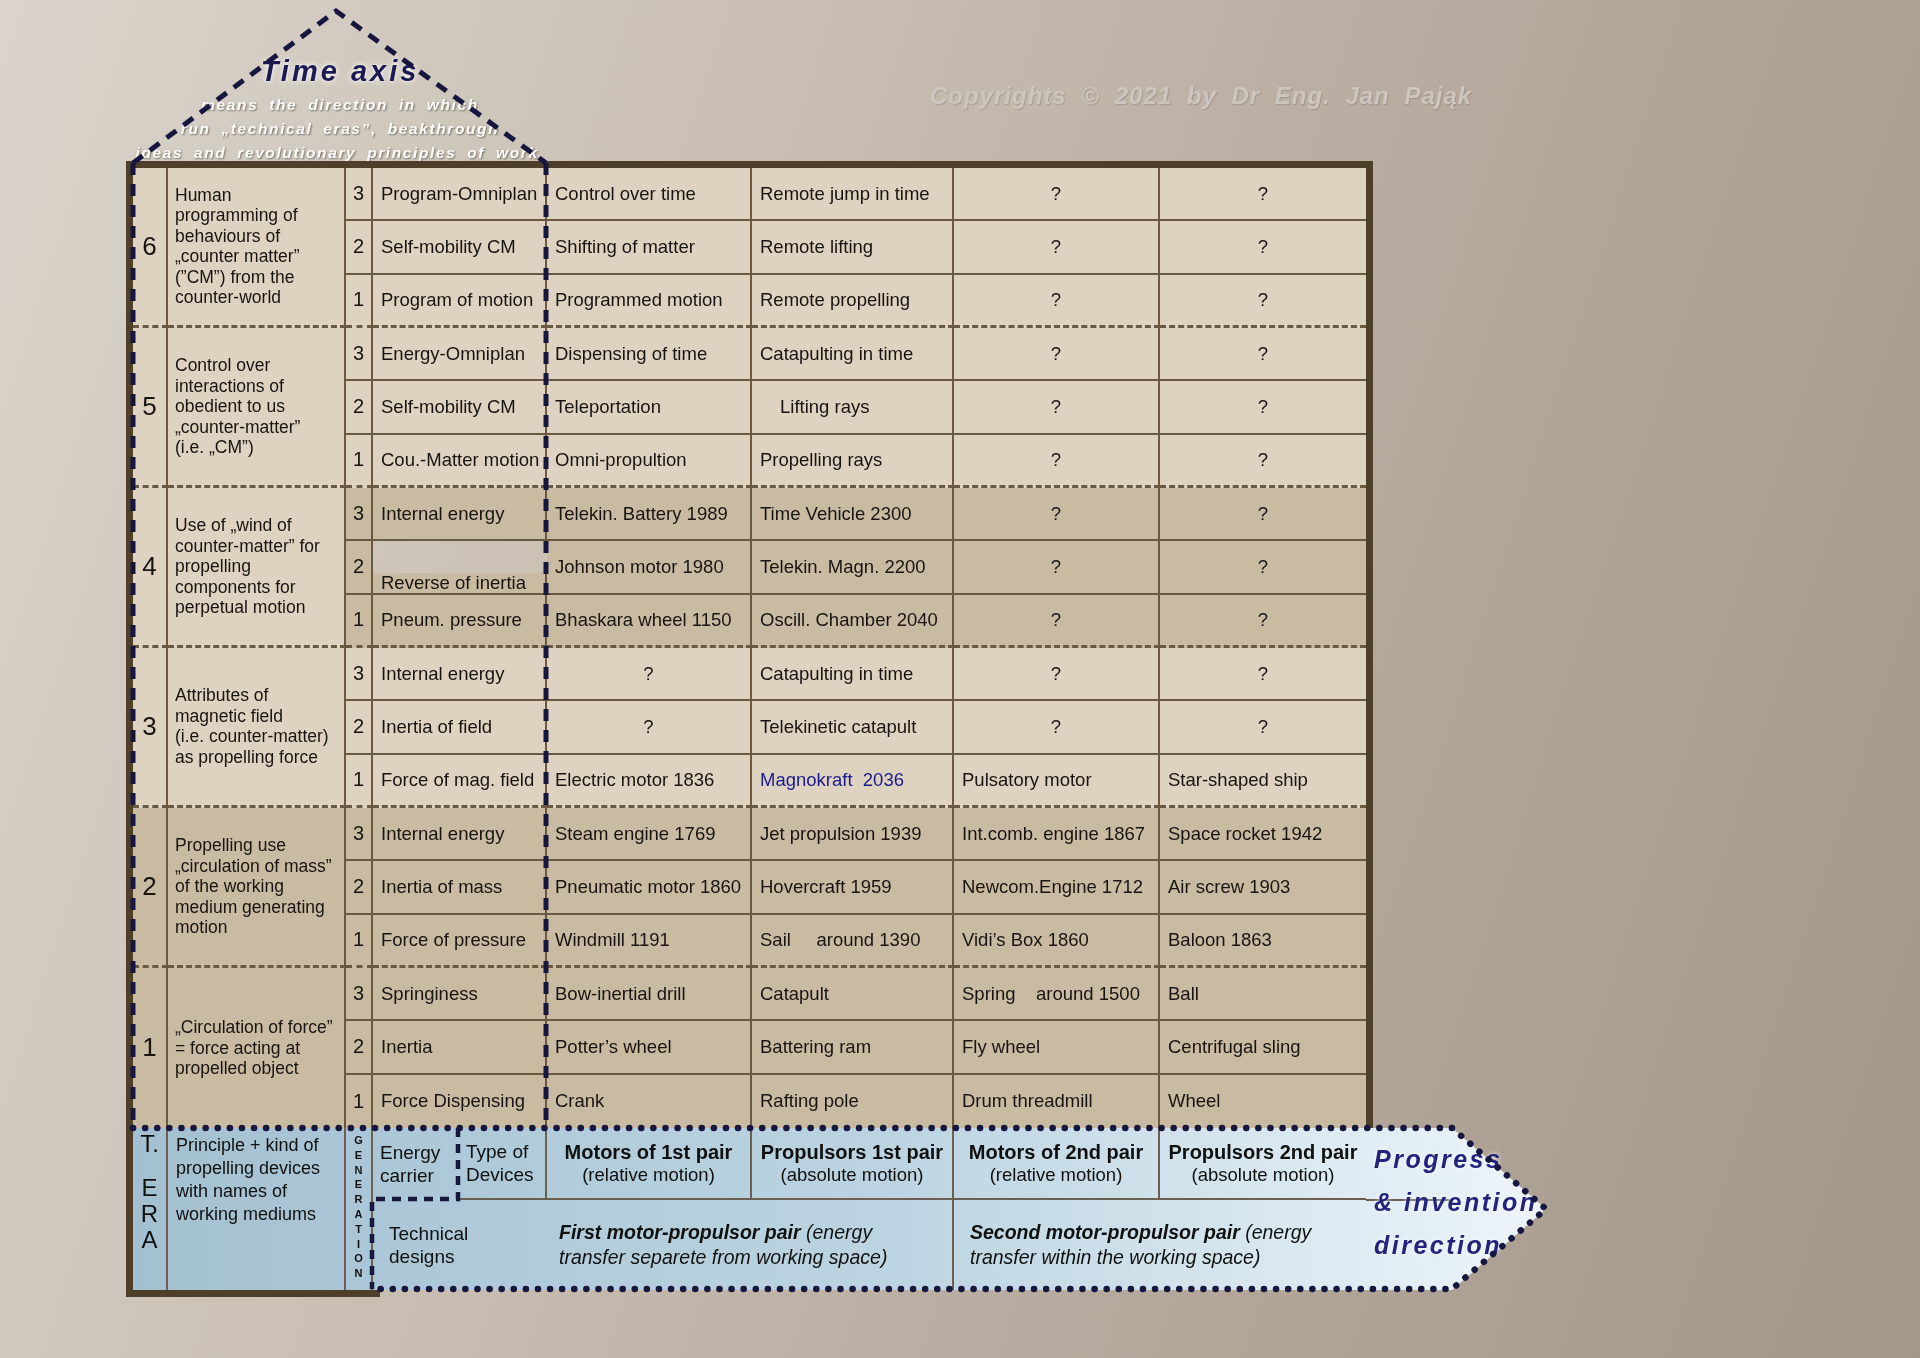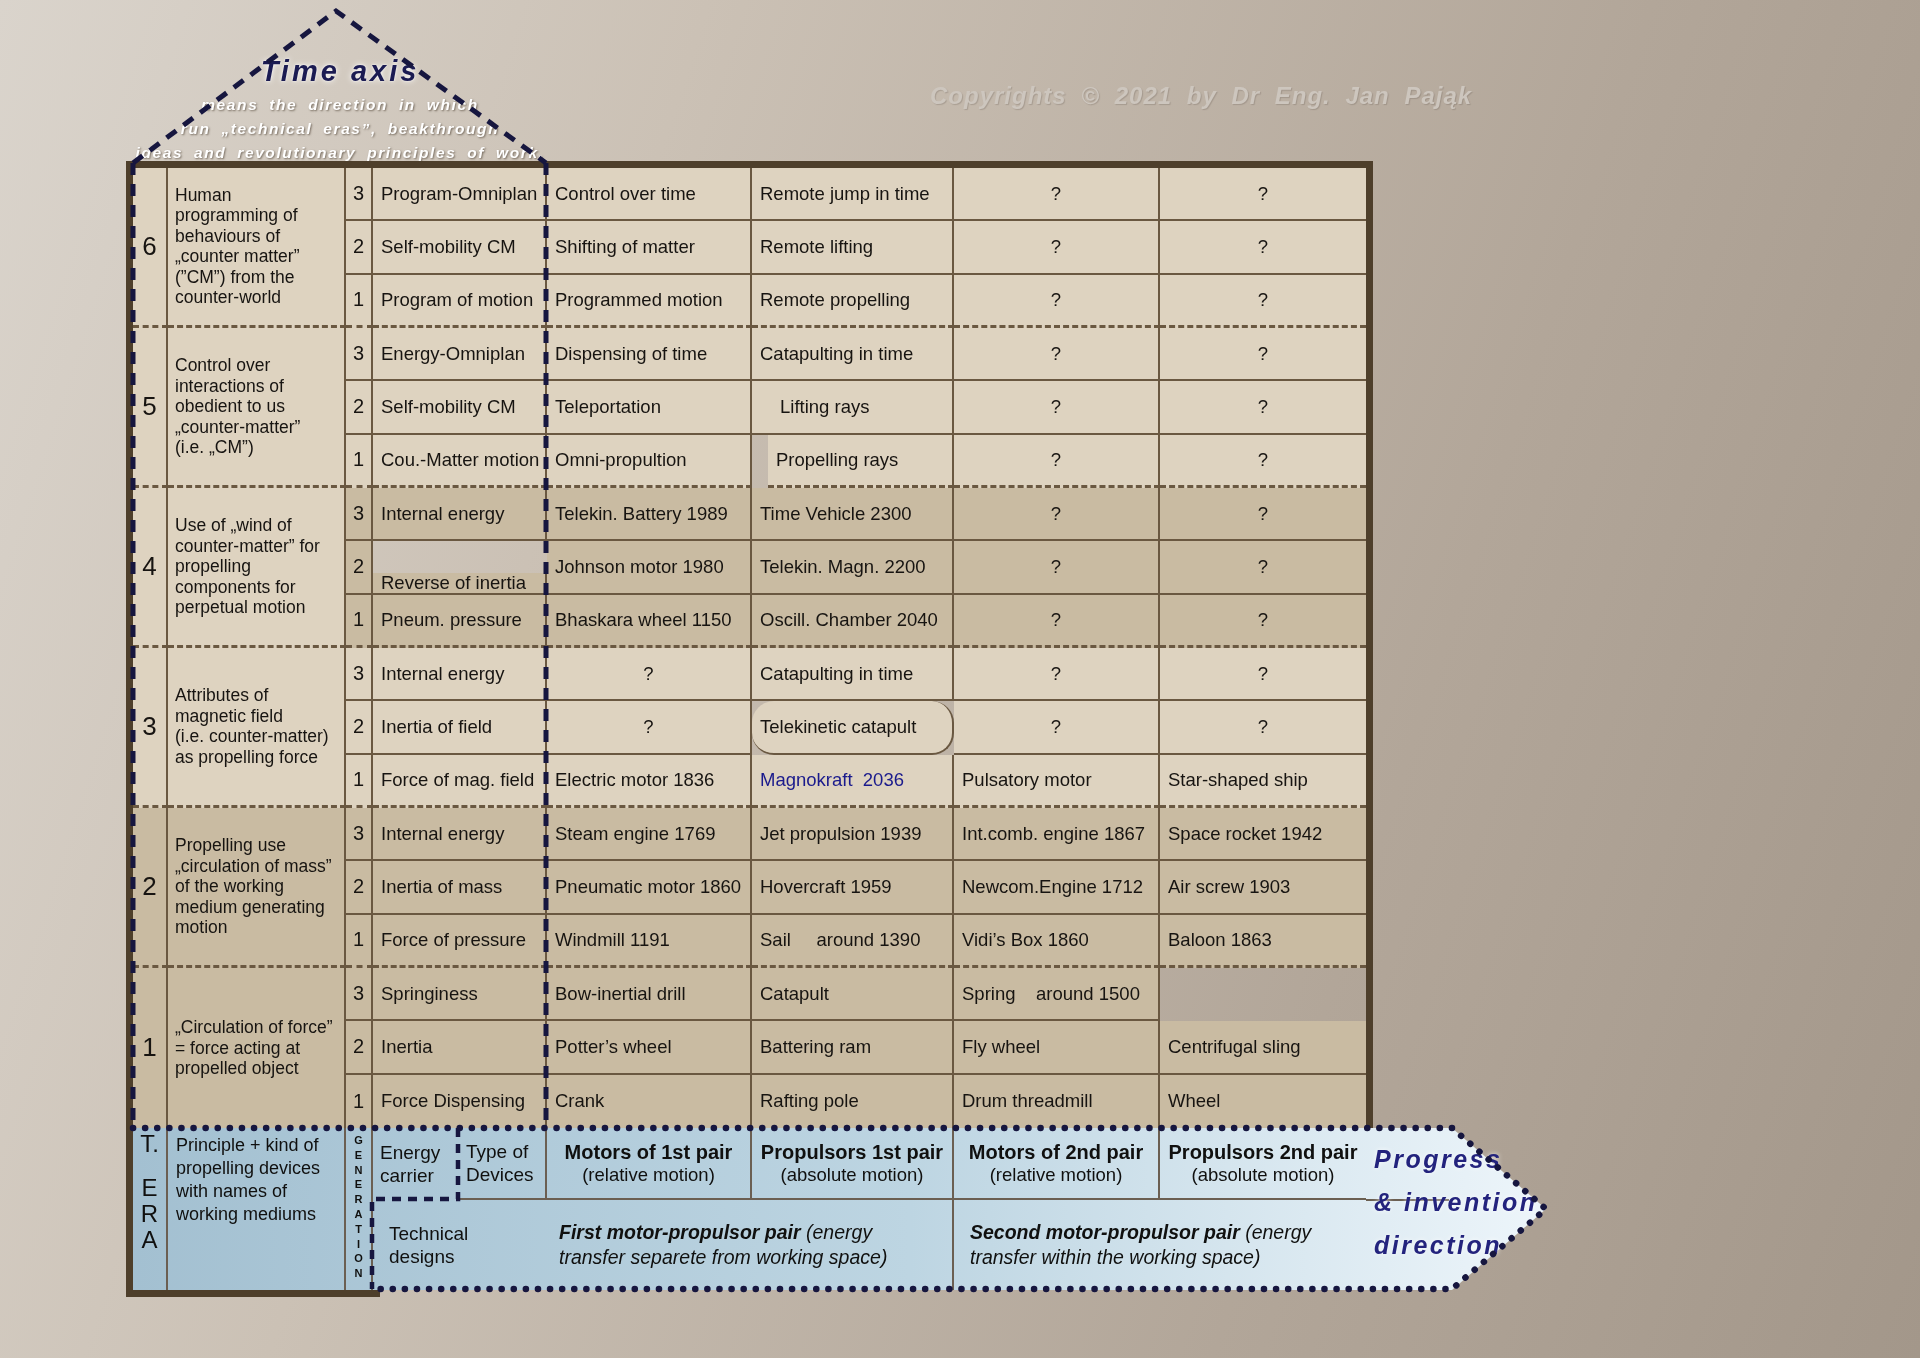--- a/index.html
+++ b/index.html
@@ -154,21 +154,21 @@
     <div class="cell dcell bg-light rb qc" style="grid-area: 4 / 8;">?</div>
     <div class="cell gencell vr bg-light rb" style="grid-area: 5 / 3;">2</div>
     <div class="cell dcell bg-light rb vr" style="grid-area: 5 / 4;">Self-mobility CM</div>
     <div class="cell dcell bg-light rb vr" style="grid-area: 5 / 5;">Teleportation</div>
     <div class="cell dcell bg-light rb vr" style="grid-area: 5 / 6; padding-left: 28px;">Lifting rays</div>
     <div class="cell dcell bg-light rb vr qc" style="grid-area: 5 / 7;">?</div>
     <div class="cell dcell bg-light rb qc" style="grid-area: 5 / 8;">?</div>
     <div class="cell gencell vr bg-light eb" style="grid-area: 6 / 3;">1</div>
     <div class="cell dcell bg-light eb vr" style="grid-area: 6 / 4;">Cou.-Matter motion</div>
     <div class="cell dcell bg-light eb vr" style="grid-area: 6 / 5;">Omni-propultion</div>
-    <div class="cell dcell bg-light eb vr" style="grid-area: 6 / 6; margin-left: 16px;">Propelling rays</div>
+    <div class="cell dcell bg-light eb vr" style="grid-area: 6 / 6;">Propelling rays</div>
     <div class="cell dcell bg-light eb vr qc" style="grid-area: 6 / 7;">?</div>
     <div class="cell dcell bg-light eb qc" style="grid-area: 6 / 8;">?</div>
     <div class="cell numcell vr bg-light eb" style="grid-area: 7 / 1 / span 3;">4</div>
     <div class="cell desccell vr bg-light eb" style="grid-area: 7 / 2 / span 3;">Use of „wind of
 counter-matter” for
 propelling
 components for
 perpetual motion</div>
     <div class="cell gencell vr bg-dark rb" style="grid-area: 7 / 3;">3</div>
     <div class="cell dcell bg-dark rb vr" style="grid-area: 7 / 4;">Internal energy</div>
@@ -195,21 +195,21 @@
 as propelling force</div>
     <div class="cell gencell vr bg-light rb" style="grid-area: 10 / 3;">3</div>
     <div class="cell dcell bg-light rb vr" style="grid-area: 10 / 4;">Internal energy</div>
     <div class="cell dcell bg-light rb vr qc" style="grid-area: 10 / 5;">?</div>
     <div class="cell dcell bg-light rb vr" style="grid-area: 10 / 6;">Catapulting in time</div>
     <div class="cell dcell bg-light rb vr qc" style="grid-area: 10 / 7;">?</div>
     <div class="cell dcell bg-light rb qc" style="grid-area: 10 / 8;">?</div>
     <div class="cell gencell vr bg-light rb" style="grid-area: 11 / 3;">2</div>
     <div class="cell dcell bg-light rb vr" style="grid-area: 11 / 4;">Inertia of field</div>
     <div class="cell dcell bg-light rb vr qc" style="grid-area: 11 / 5;">?</div>
-    <div class="cell dcell bg-light rb vr" style="grid-area: 11 / 6; border-radius: 22px;">Telekinetic catapult</div>
+    <div class="cell dcell bg-light rb vr" style="grid-area: 11 / 6;">Telekinetic catapult</div>
     <div class="cell dcell bg-light rb vr qc" style="grid-area: 11 / 7;">?</div>
     <div class="cell dcell bg-light rb qc" style="grid-area: 11 / 8;">?</div>
     <div class="cell gencell vr bg-light eb" style="grid-area: 12 / 3;">1</div>
     <div class="cell dcell bg-light eb vr" style="grid-area: 12 / 4;">Force of mag. field</div>
     <div class="cell dcell bg-light eb vr" style="grid-area: 12 / 5;">Electric motor 1836</div>
     <div class="cell dcell bg-light eb vr hl" style="grid-area: 12 / 6;">Magnokraft  2036</div>
     <div class="cell dcell bg-light eb vr" style="grid-area: 12 / 7;">Pulsatory motor</div>
     <div class="cell dcell bg-light eb" style="grid-area: 12 / 8;">Star-shaped ship</div>
     <div class="cell numcell vr bg-dark eb" style="grid-area: 13 / 1 / span 3;">2</div>
     <div class="cell desccell vr bg-dark eb" style="grid-area: 13 / 2 / span 3;">Propelling use
@@ -237,20 +237,21 @@
     <div class="cell dcell bg-dark eb" style="grid-area: 15 / 8;">Baloon 1863</div>
     <div class="cell numcell vr bg-dark" style="grid-area: 16 / 1 / span 3;">1</div>
     <div class="cell desccell vr bg-dark" style="grid-area: 16 / 2 / span 3;">„Circulation of force”
 = force acting at
 propelled object</div>
     <div class="cell gencell vr bg-dark rb" style="grid-area: 16 / 3;">3</div>
     <div class="cell dcell bg-dark rb vr" style="grid-area: 16 / 4;">Springiness</div>
     <div class="cell dcell bg-dark rb vr" style="grid-area: 16 / 5;">Bow-inertial drill</div>
     <div class="cell dcell bg-dark rb vr" style="grid-area: 16 / 6;">Catapult</div>
     <div class="cell dcell bg-dark rb vr" style="grid-area: 16 / 7;">Spring    around 1500</div>
+    <div class="cell dcell bg-dark rb" style="grid-area: 16 / 8;">Ball</div>
     <div class="cell gencell vr bg-dark rb" style="grid-area: 17 / 3;">2</div>
     <div class="cell dcell bg-dark rb vr" style="grid-area: 17 / 4;">Inertia</div>
     <div class="cell dcell bg-dark rb vr" style="grid-area: 17 / 5;">Potter’s wheel</div>
     <div class="cell dcell bg-dark rb vr" style="grid-area: 17 / 6;">Battering ram</div>
     <div class="cell dcell bg-dark rb vr" style="grid-area: 17 / 7;">Fly wheel</div>
     <div class="cell dcell bg-dark rb" style="grid-area: 17 / 8;">Centrifugal sling</div>
     <div class="cell gencell vr bg-dark" style="grid-area: 18 / 3;">1</div>
     <div class="cell dcell bg-dark vr" style="grid-area: 18 / 4;">Force Dispensing</div>
     <div class="cell dcell bg-dark vr" style="grid-area: 18 / 5;">Crank</div>
     <div class="cell dcell bg-dark vr" style="grid-area: 18 / 6;">Rafting pole</div>

